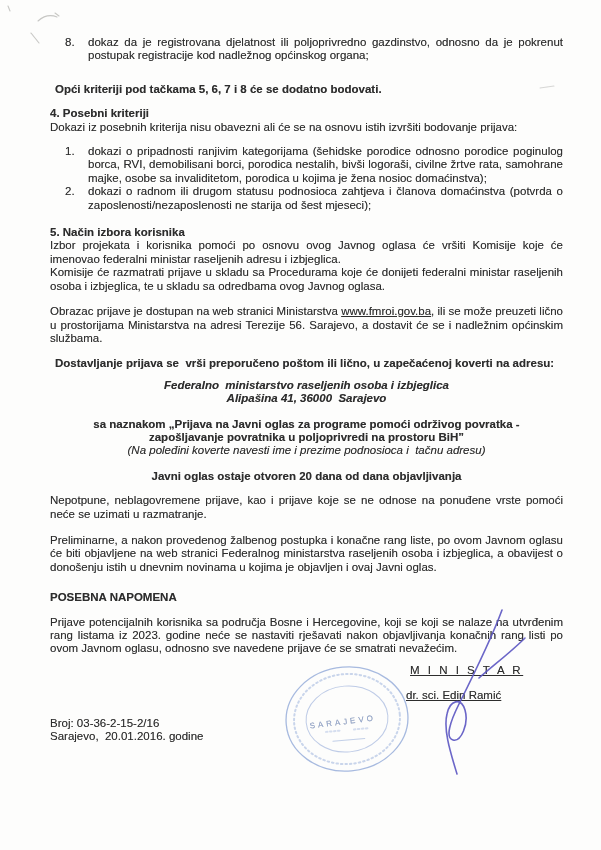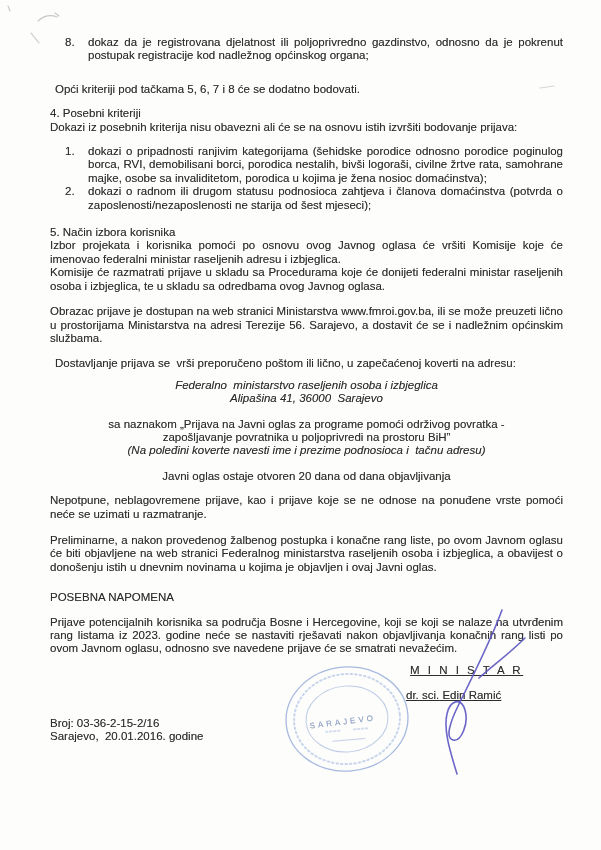--- a/index.html
+++ b/index.html
@@ -10,35 +10,35 @@
     background:#fdfdfc;
     font-family:"Liberation Sans", sans-serif;
     font-size:11.5px;
     line-height:13.4px;
     color:#2d2d2d;
     overflow:hidden;
     text-shadow:0 0 0.45px rgba(45,45,45,0.45);
   }
   .content { position:absolute; left:50px; top:36px; width:513px; }
   .p  { text-align:justify; margin:0; }
-  .b  { font-weight:normal; }
+  .b  { font-weight:bold; }
   .i  { font-style:italic; }
   .center { text-align:center; }
   .prewrap { white-space:pre-wrap; }
   .list-item { position:relative; padding-left:38px; text-align:justify; }
   .list-item .num { position:absolute; left:15px; top:0; }
   .mb20 { margin-bottom:20px; }
   .mb17 { margin-bottom:17px; }
   .mb14 { margin-bottom:14px; }
   .mb13 { margin-bottom:13px; }
   .mb12 { margin-bottom:12px; }
   .mb11 { margin-bottom:11px; }
   .mb8  { margin-bottom:8px; }
   .ml5  { margin-left:5px; }
-  .link { }
+  .link { text-decoration:underline; }
   .minister-block { margin-left:356px; margin-bottom:14px;text-decoration:underline; }
   .minister-title { letter-spacing:2.5px; margin-left:4px; }
   .minister-name  { margin-top:12px; }
   .overlay { position:absolute; pointer-events:none; }
 </style>
 </head>
 <body>
 
 <div class="page">
 

